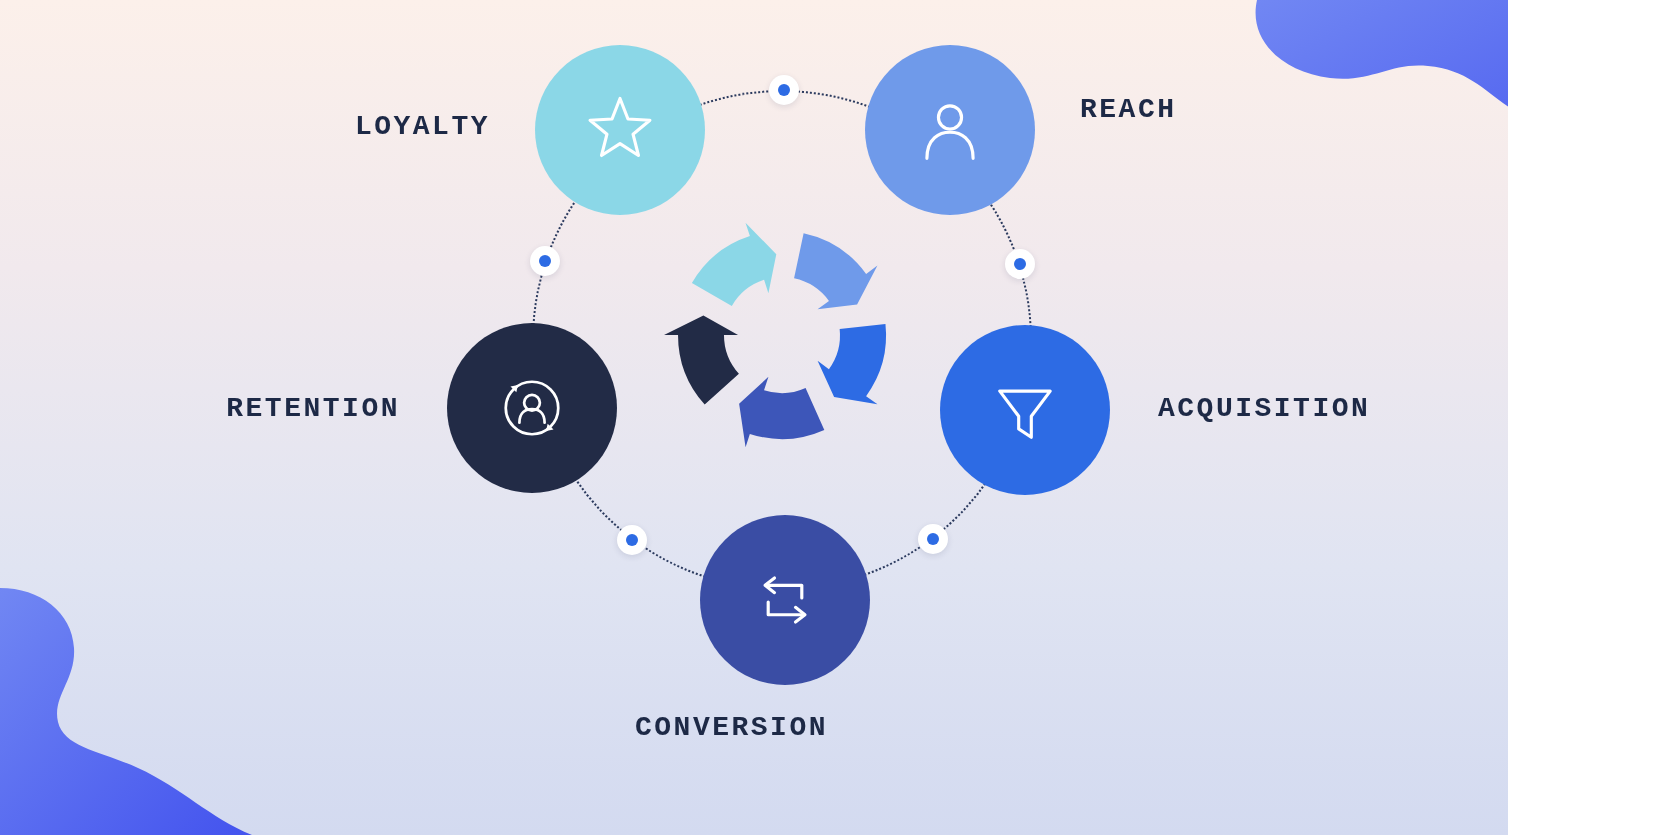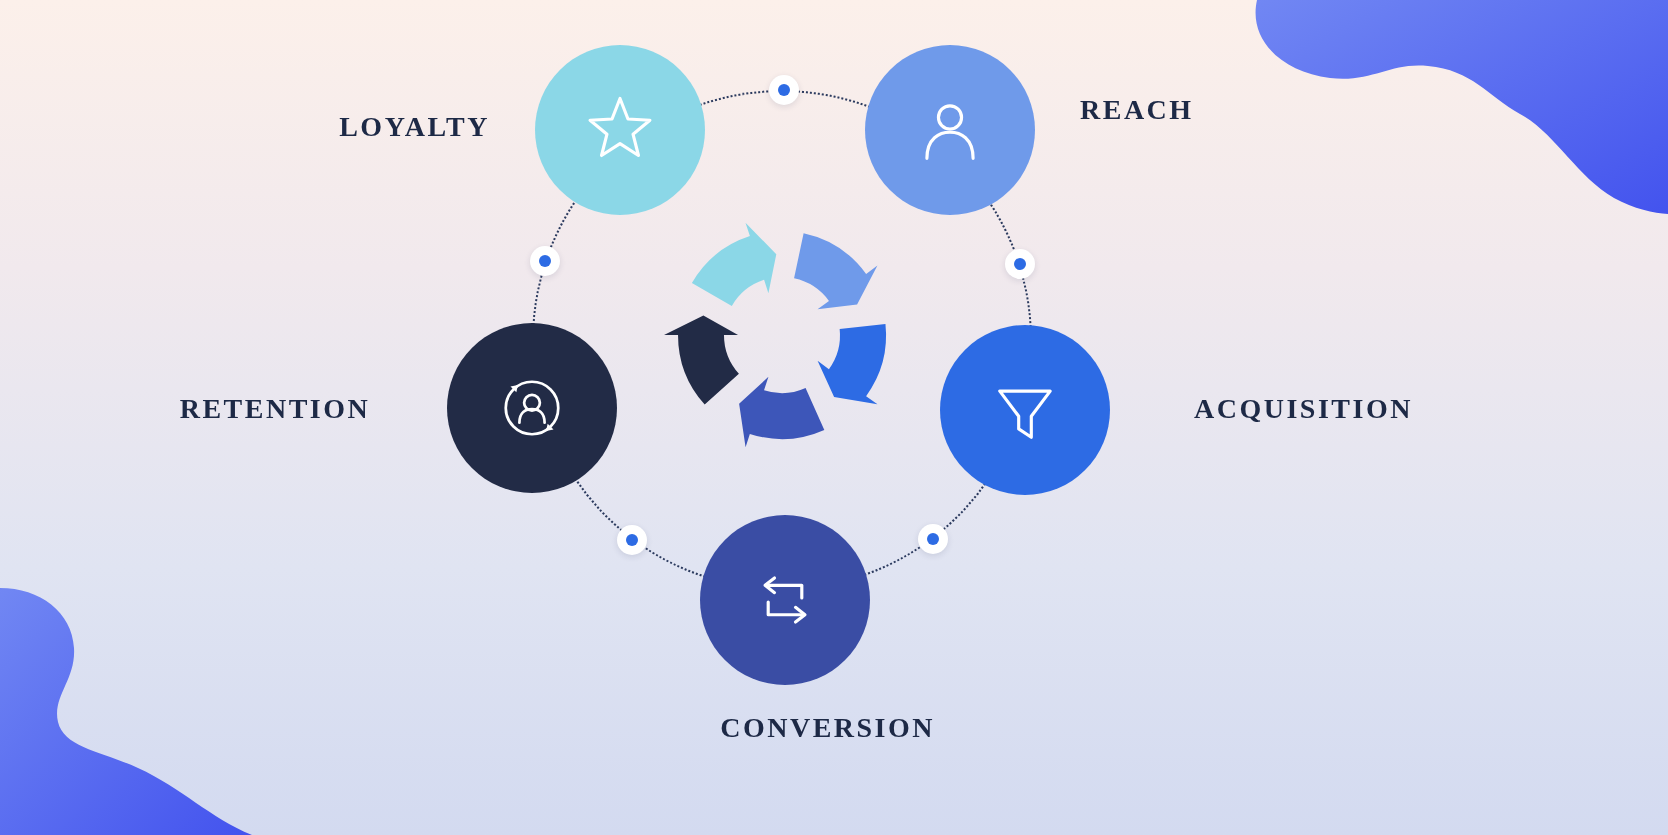--- a/index.html
+++ b/index.html
@@ -1,20 +1,20 @@
 <!DOCTYPE html>
 <html><head>
 <meta charset="utf-8">
 <style>
   html,body{margin:0;padding:0;}
   .stage{
     position:relative;
-    width:1668px;height:835px;
+    width:1508px;height:835px;
     overflow:hidden;
-    font-family:Liberation Serif, serif;
+    font-family:Liberation Mono, monospace;
     background:linear-gradient(180deg, var(--bg-top,#fcf0ea) 0%, #f1e9ed 32%, #e0e4f2 68%, var(--bg-bottom,#d3daf0) 100%);
   }
   .bg-blobs{position:absolute;inset:0;width:1668px;height:835px;pointer-events:none;}
   .blob-stop-1{stop-color:var(--blob1,#7187F3);}
   .blob-stop-2{stop-color:var(--blob2,#4353EE);}
 
   .orbit{
     position:absolute;
     left:532px;top:90px;width:500px;height:500px;
     border:2px dotted #2b3a5e;
@@ -39,23 +39,23 @@
   }
   .dot-inner{width:12px;height:12px;border-radius:50%;background:var(--dot,#2D6BE4);}
 
   .label{
     position:absolute;
     color:var(--label,#1d2946);
     font-size:28px;font-weight:800;letter-spacing:2.5px;
   }
   .label-loyalty{left:240px;top:111px;width:250px;text-align:right;}
   .label-reach{left:1080px;top:94px;}
-  .label-acquisition{left:1194px;top:393px;}
-  .label-retention{left:150px;top:393px;width:250px;text-align:center;}
-  .label-conversion{left:635px;top:712px;width:300px;text-align:right;}
+  .label-acquisition{left:1158px;top:393px;}
+  .label-retention{left:150px;top:393px;width:250px;text-align:right;}
+  .label-conversion{left:635px;top:712px;width:300px;text-align:left;}
 </style>
 </head>
 <body>
 
 <div class="stage" style="--bg-top: #FCF0EA; --bg-bottom: #D3DAF0; --label: #1D2946; --dot: #2D6BE4; --blob1: #7187F3; --blob2: #4353EE;">
 
   <svg class="bg-blobs" viewBox="0 0 1668 835">
     <defs>
       <linearGradient id="blobGrad" x1="0" y1="0" x2="1" y2="1">
         <stop class="blob-stop-1" offset="0"></stop>

